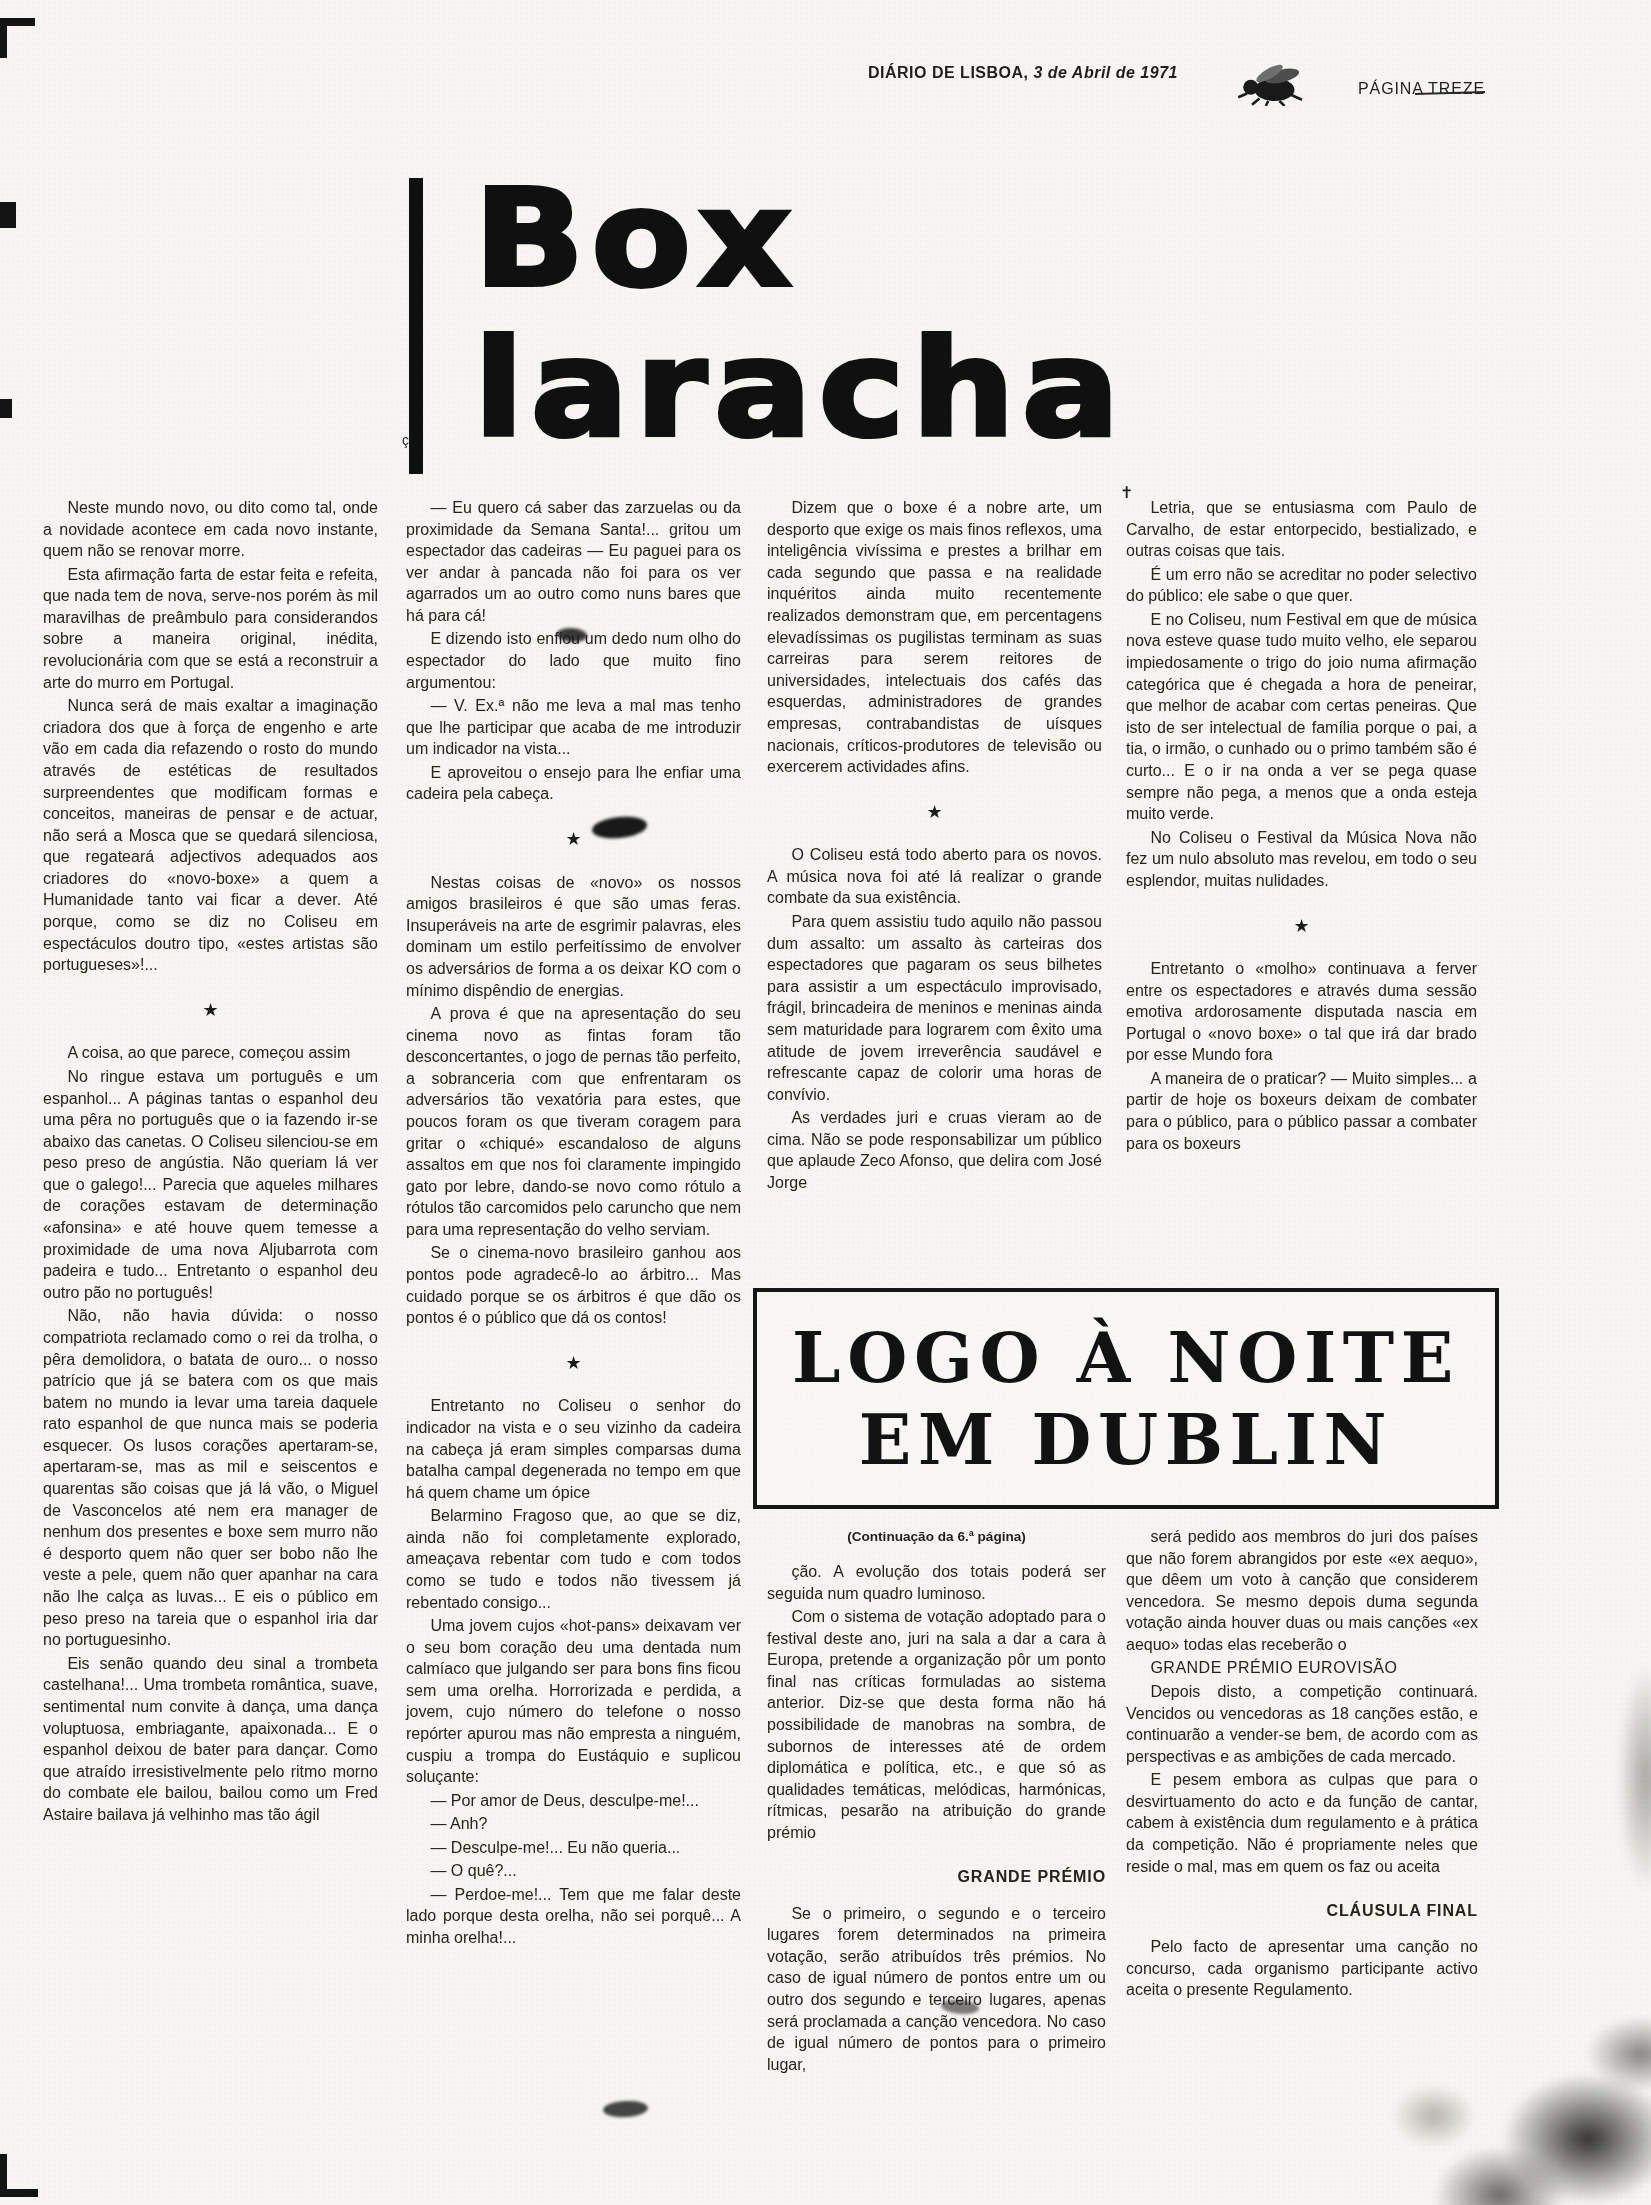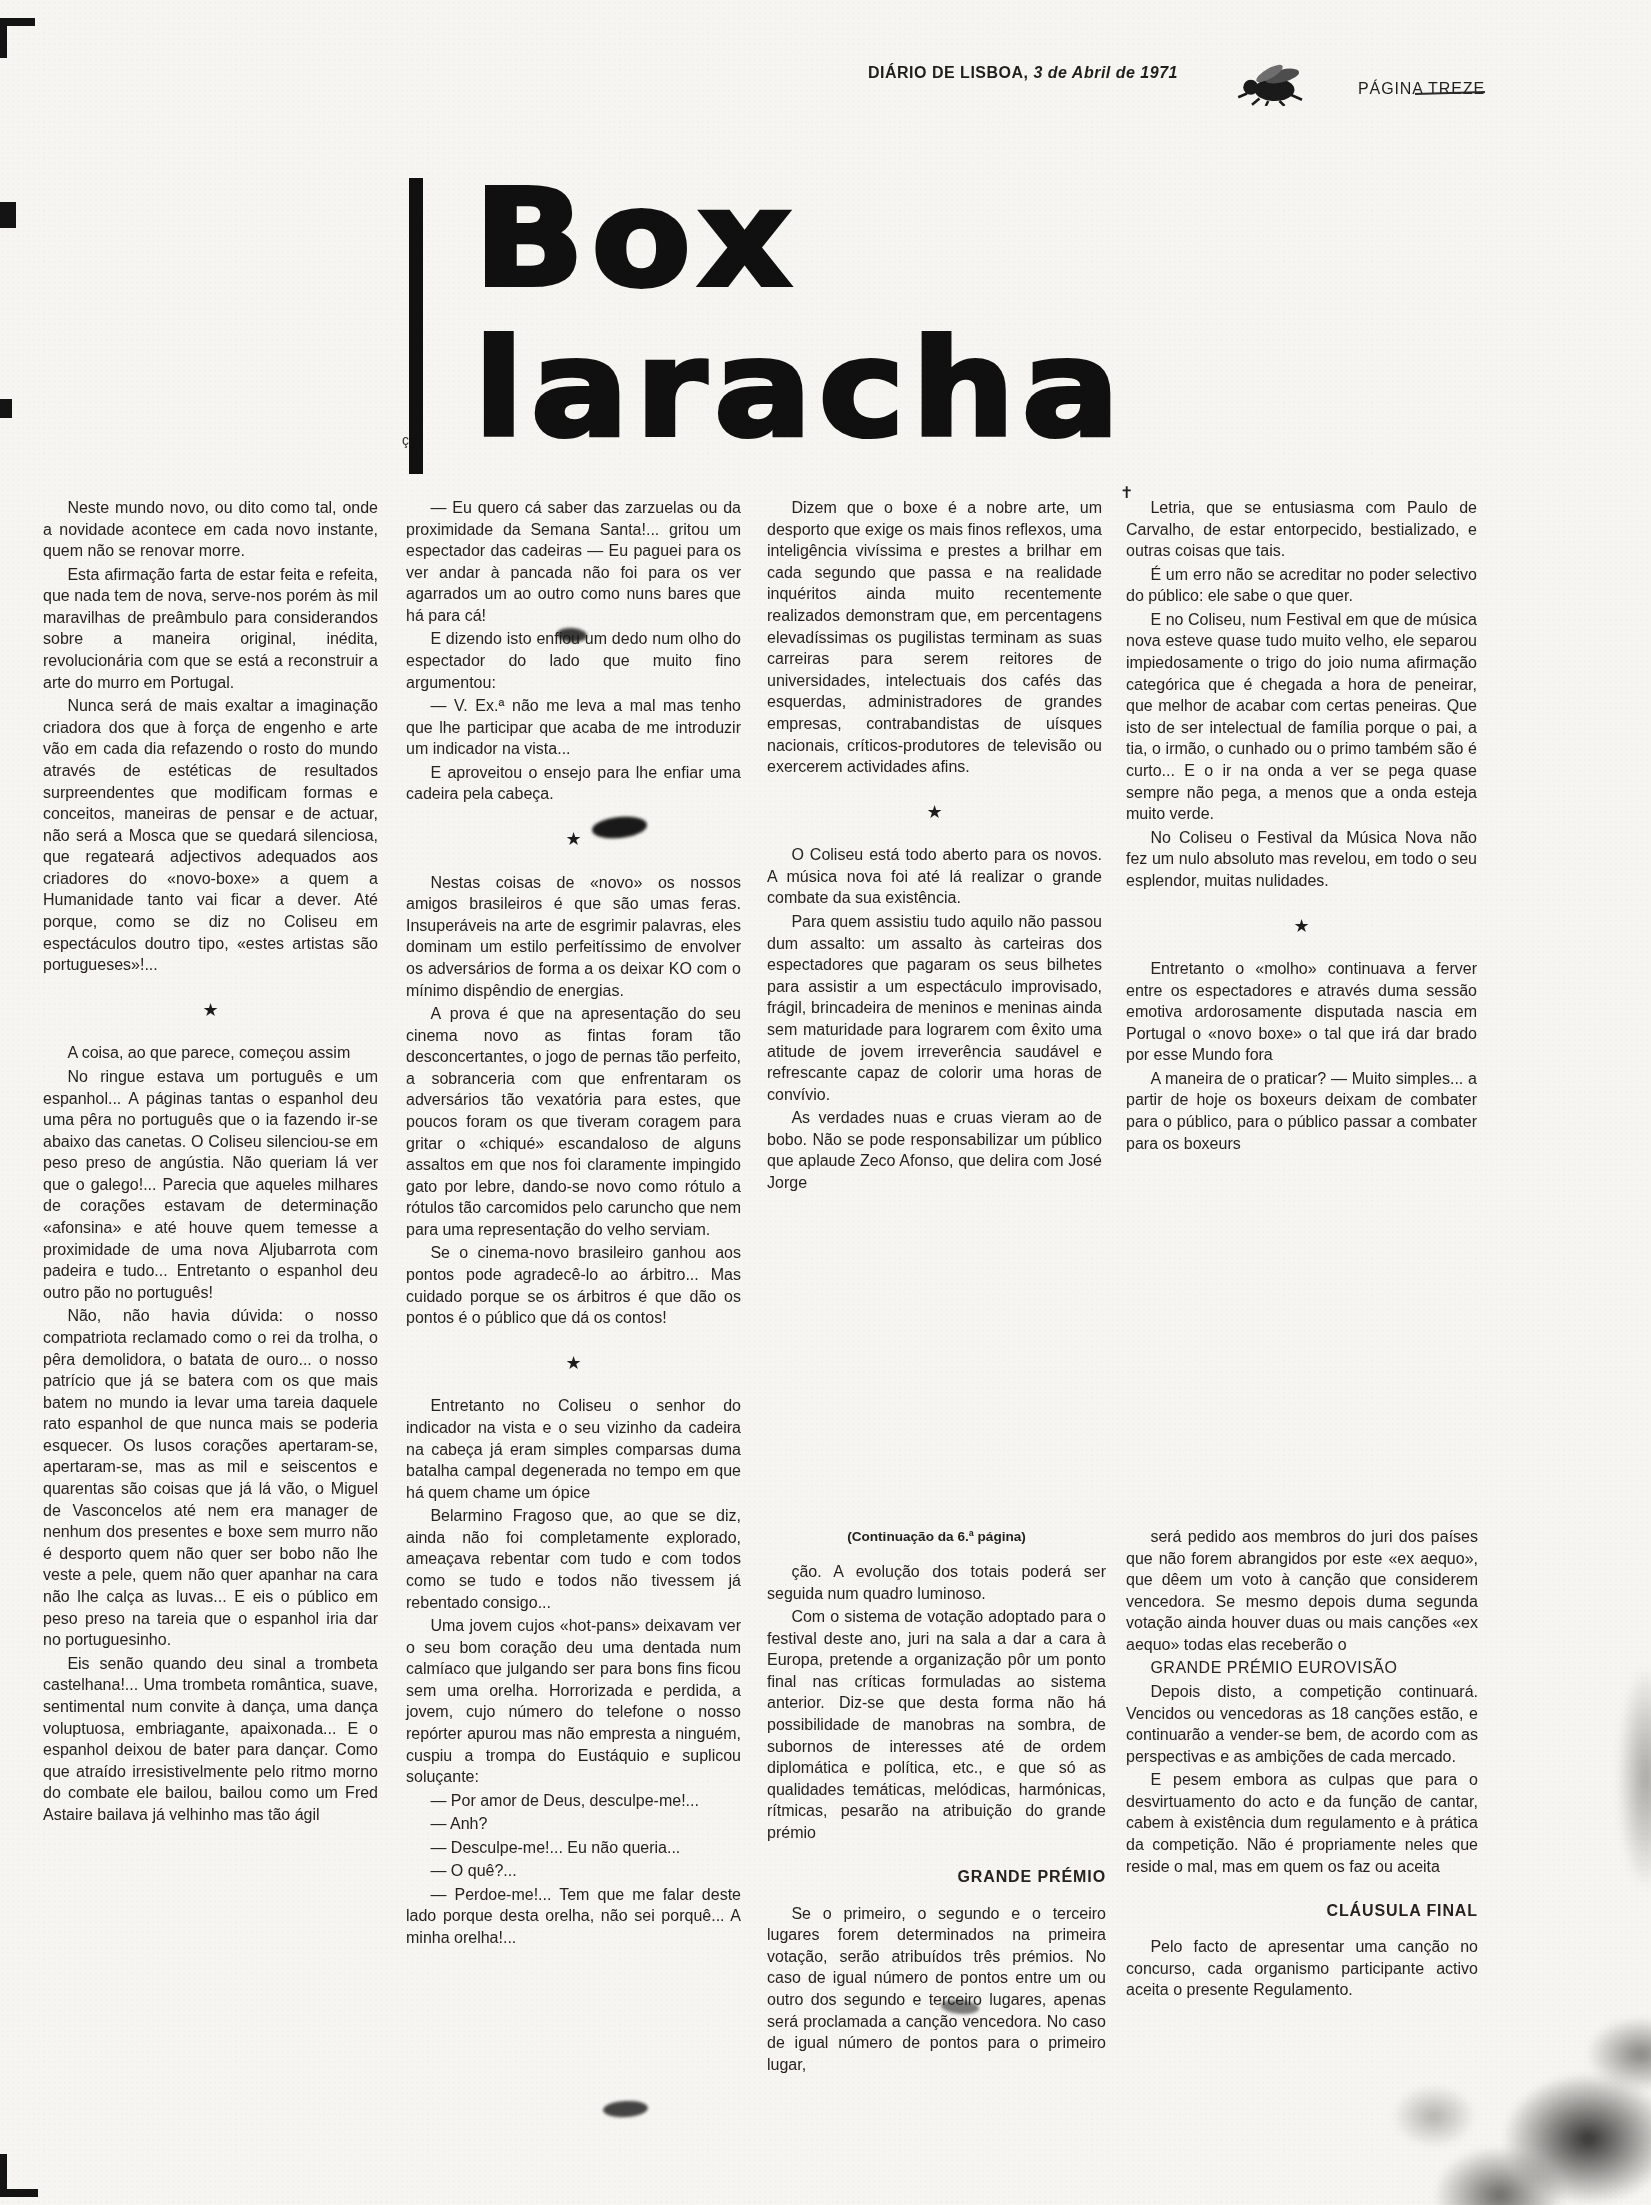--- a/index.html
+++ b/index.html
@@ -120,32 +120,36 @@
       <p class="para">— Anh?</p>
       <p class="para">— Desculpe-me!... Eu não queria...</p>
       <p class="para">— O quê?...</p>
       <p class="para">— Perdoe-me!... Tem que me falar deste lado porque desta orelha, não sei porquê... A minha orelha!...</p>
     </div>
   <div class="col col3">
       <p class="para">Dizem que o boxe é a nobre arte, um desporto que exige os mais finos reflexos, uma inteligência vivíssima e prestes a brilhar em cada segundo que passa e na realidade inquéritos ainda muito recentemente realizados demonstram que, em percentagens elevadíssimas os pugilistas terminam as suas carreiras para serem reitores de universidades, intelectuais dos cafés das esquerdas, administradores de grandes empresas, contrabandistas de uísques nacionais, críticos-produtores de televisão ou exercerem actividades afins.</p>
       <div class="star-sep">★</div>
       <p class="para">O Coliseu está todo aberto para os novos. A música nova foi até lá realizar o grande combate da sua existência.</p>
       <p class="para">Para quem assistiu tudo aquilo não passou dum assalto: um assalto às carteiras dos espectadores que pagaram os seus bilhetes para assistir a um espectáculo improvisado, frágil, brincadeira de meninos e meninas ainda sem maturidade para lograrem com êxito uma atitude de jovem irreverência saudável e refrescante capaz de colorir uma horas de convívio.</p>
-      <p class="para">As verdades nuas e cruas vieram ao de bobo. Não se pode responsabilizar um público que aplaude Zeco Afonso, que delira com José Jorge</p>
+      <p class="para">As verdades juri e cruas vieram ao de cima. Não se pode responsabilizar um público que aplaude Zeco Afonso, que delira com José Jorge</p>
     </div>
   <div class="col col4">
       <p class="para">Letria, que se entusiasma com Paulo de Carvalho, de estar entorpecido, bestializado, e outras coisas que tais.</p>
       <p class="para">É um erro não se acreditar no poder selectivo do público: ele sabe o que quer.</p>
       <p class="para">E no Coliseu, num Festival em que de música nova esteve quase tudo muito velho, ele separou impiedosamente o trigo do joio numa afirmação categórica que é chegada a hora de peneirar, que melhor de acabar com certas peneiras. Que isto de ser intelectual de família porque o pai, a tia, o irmão, o cunhado ou o primo também são é curto... E o ir na onda a ver se pega quase sempre não pega, a menos que a onda esteja muito verde.</p>
       <p class="para">No Coliseu o Festival da Música Nova não fez um nulo absoluto mas revelou, em todo o seu esplendor, muitas nulidades.</p>
       <div class="star-sep">★</div>
       <p class="para">Entretanto o «molho» continuava a ferver entre os espectadores e através duma sessão emotiva ardorosamente disputada nascia em Portugal o «novo boxe» o tal que irá dar brado por esse Mundo fora</p>
       <p class="para">A maneira de o praticar? — Muito simples... a partir de hoje os boxeurs deixam de combater para o público, para o público passar a combater para os boxeurs</p>
     </div>
 
+  <div class="dublin-box">
+    <div class="dublin-hl">LOGO À NOITE</div>
+    <div class="dublin-hl">EM DUBLIN</div>
+  </div>
 
   <div class="dublin-left">
     <div class="continuation">(Continuação da 6.ª página)</div>
     <div class="list">
         <p class="para">ção. A evolução dos totais poderá ser seguida num quadro luminoso.</p>
         <p class="para">Com o sistema de votação adoptado para o festival deste ano, juri na sala a dar a cara à Europa, pretende a organização pôr um ponto final nas críticas formuladas ao sistema anterior. Diz-se que desta forma não há possibilidade de manobras na sombra, de subornos de interesses até de ordem diplomática e política, etc., e que só as qualidades temáticas, melódicas, harmónicas, rítmicas, pesarão na atribuição do grande prémio</p>
         <div class="subhead">GRANDE PRÉMIO</div>
         <p class="para">Se o primeiro, o segundo e o terceiro lugares forem determinados na primeira votação, serão atribuídos três prémios. No caso de igual número de pontos entre um ou outro dos segundo e terceiro lugares, apenas será proclamada a canção vencedora. No caso de igual número de pontos para o primeiro lugar,</p>
       </div>
   </div>

